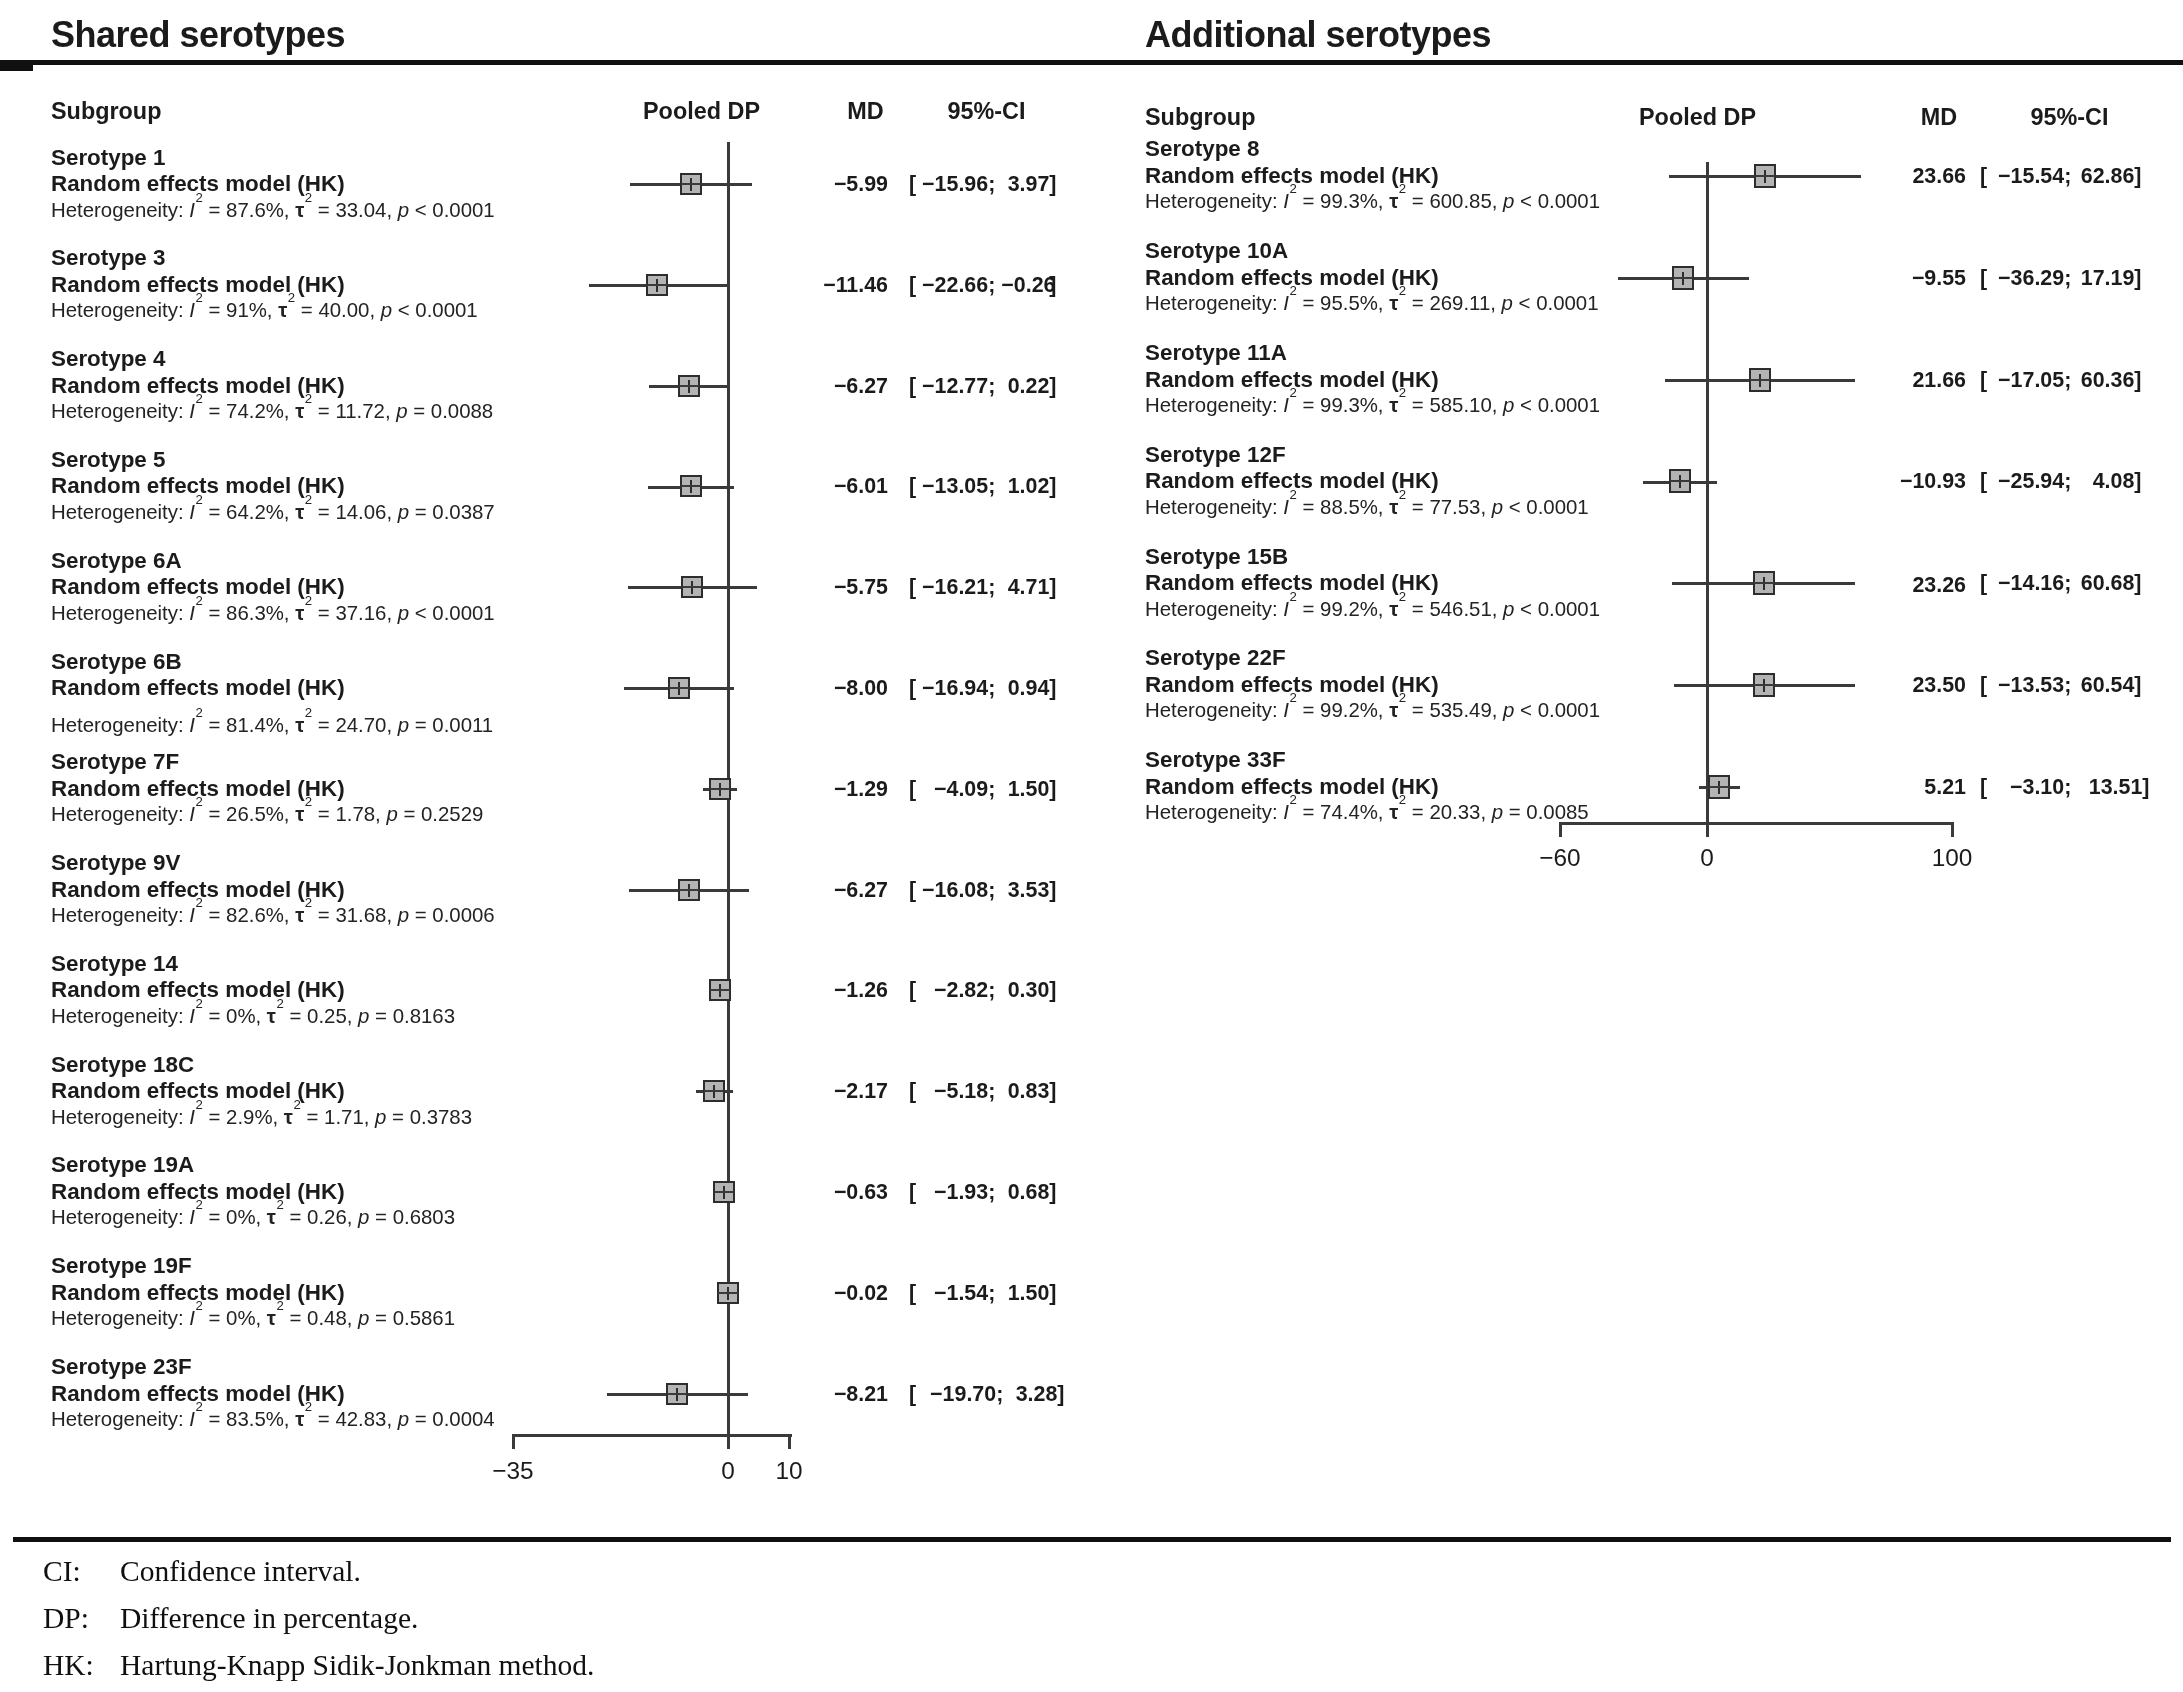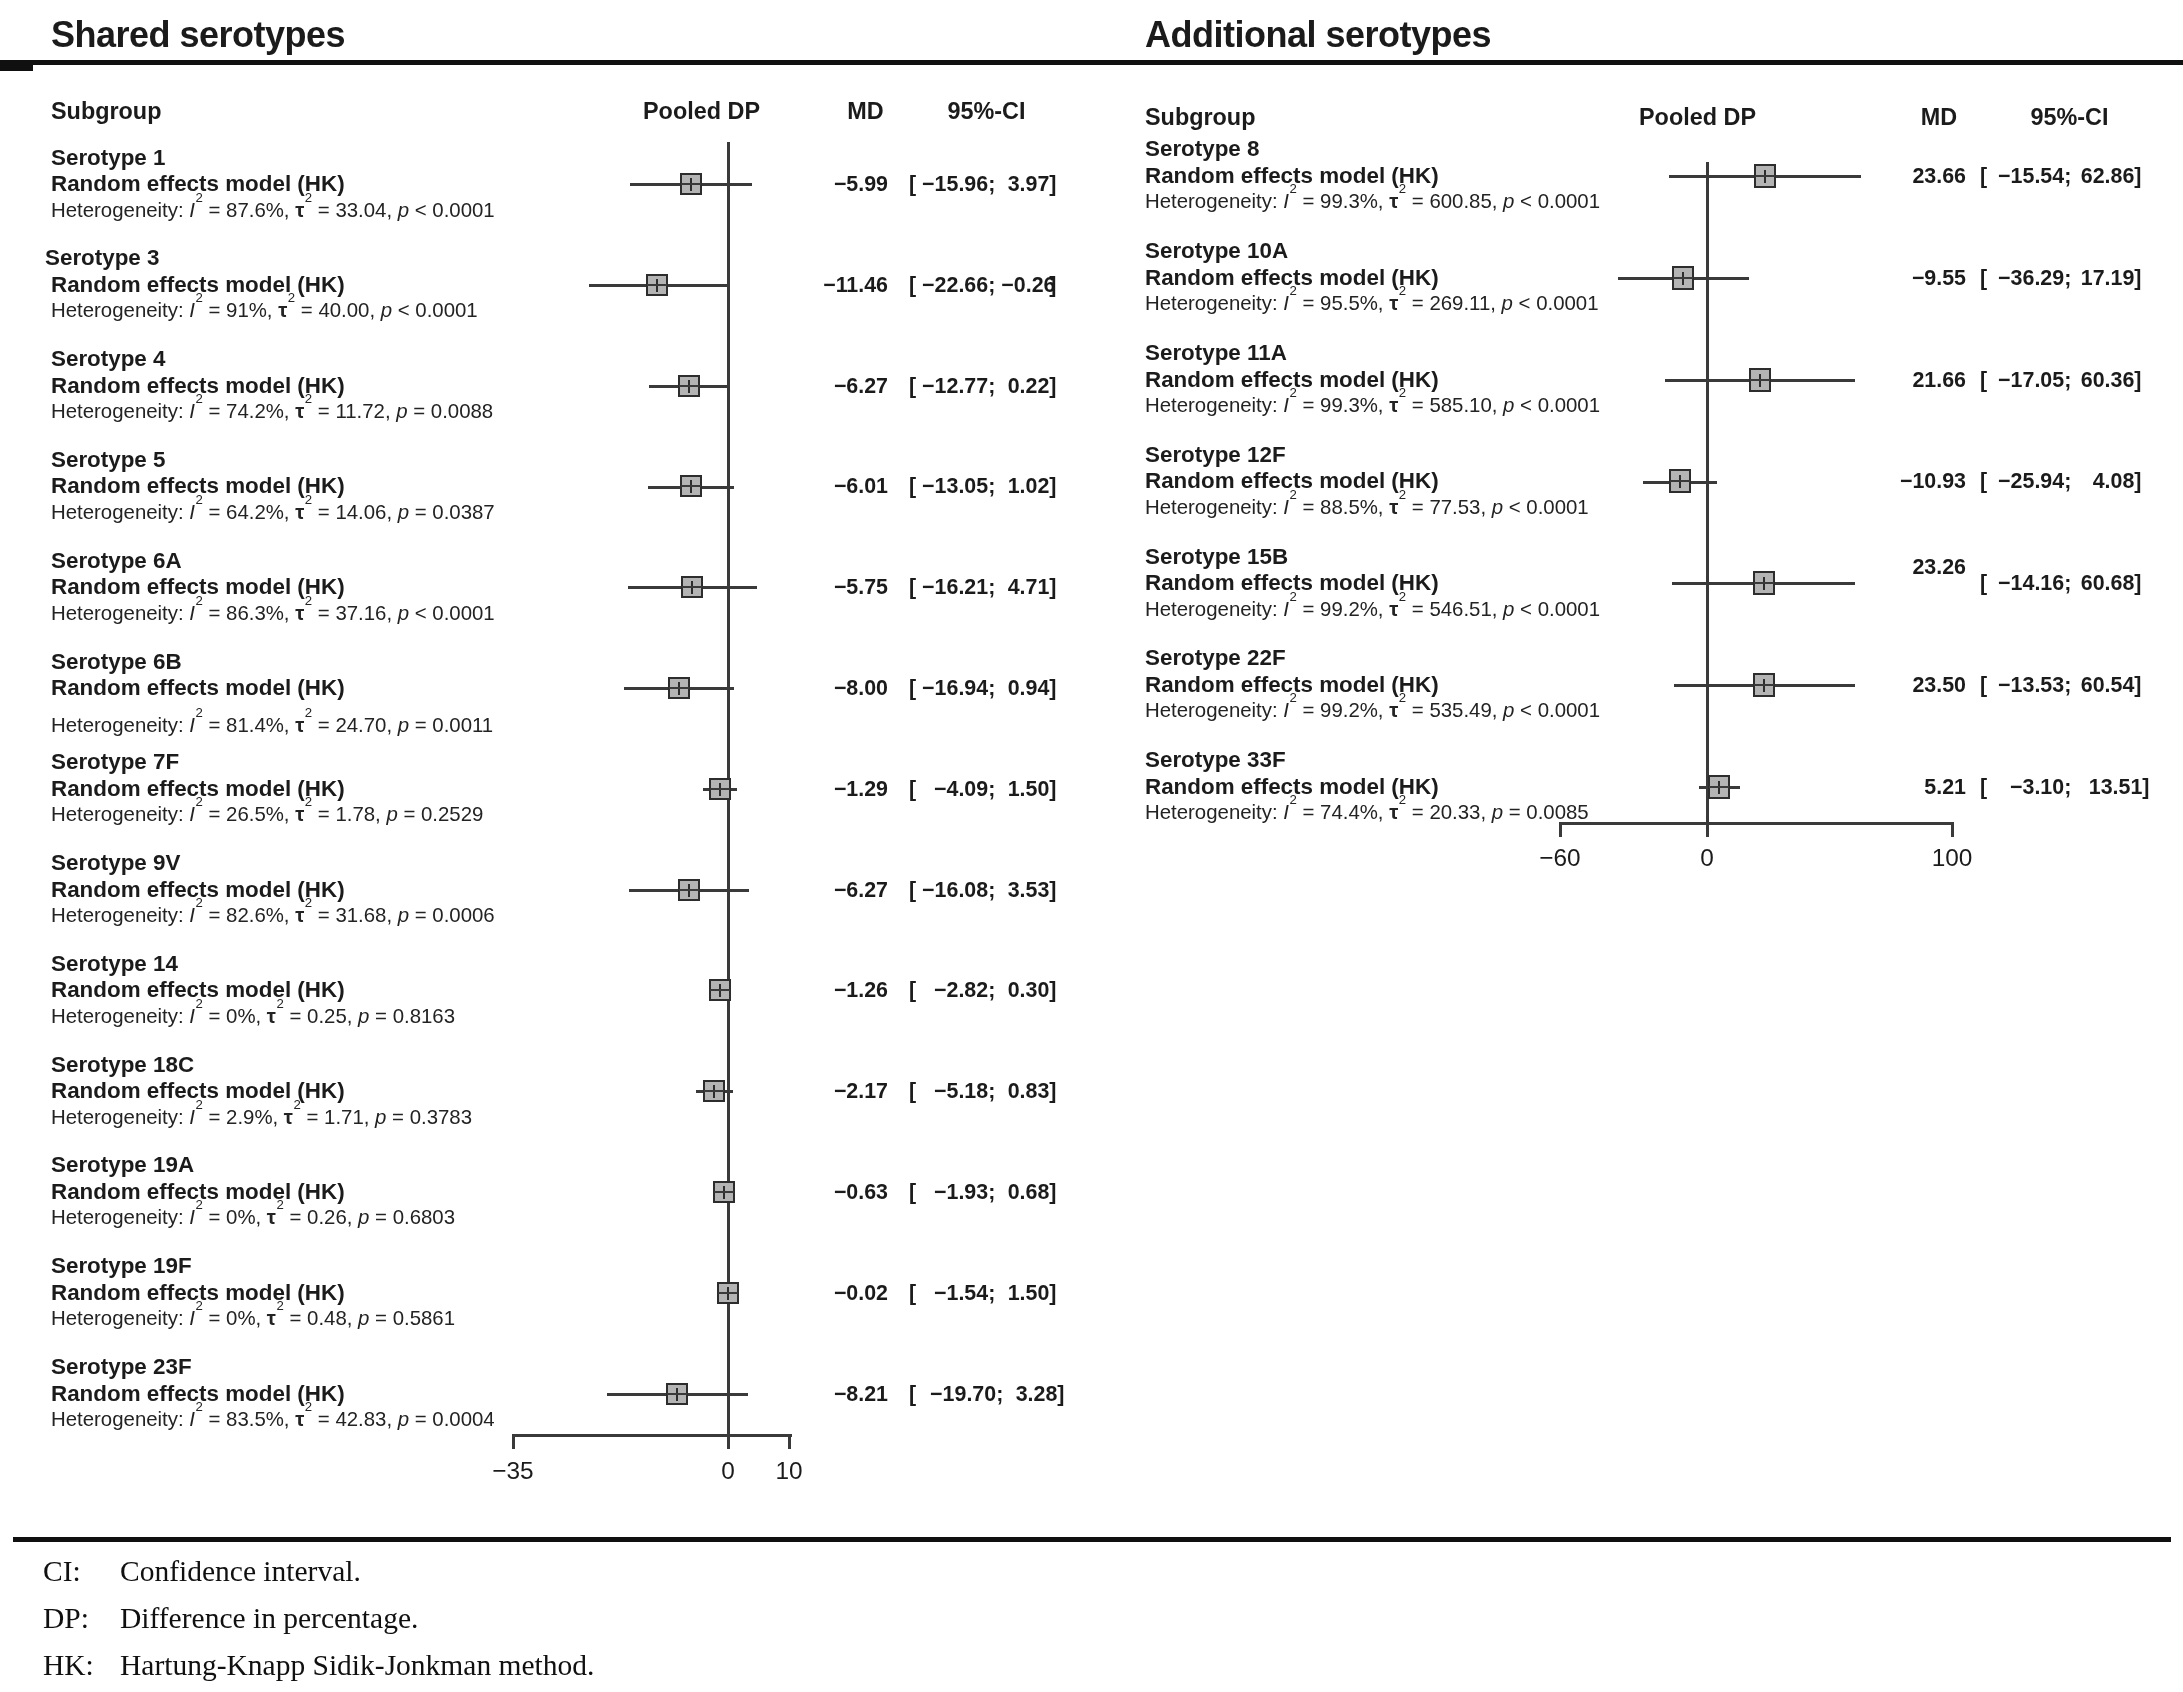--- a/index.html
+++ b/index.html
@@ -61,21 +61,21 @@
       <div class="cil" style="left: 630px; top: 183px; width: 122px;"></div>
       <div class="sq" style="left: 680px; top: 173px; width: 22.4px; height: 22.4px;"></div>
       <div class="abs md" style="left: 756px; top: 171px; width: 132px;">−5.99</div>
       <div class="abs ci" style="left: 909px; top: 171px;">
         <span>[</span>
         <span class="lo" style="width: 72px;">−15.96</span>
         <span class="sep">;</span>
         <span class="hi" style="width: 48px;">3.97</span>
         <span>]</span>
       </div>
-      <div class="abs name" style="left: 45px; top: 245px;">Serotype 3</div>
+      <div class="abs name" style="left: 51px; top: 245px;">Serotype 3</div>
       <div class="abs model" style="left: 51px; top: 272px;">Random effects model (HK)</div>
       <div class="abs het" style="left: 51px; top: 298px;"><span>Heterogeneity: </span><i>I</i><sup>2</sup><span> = 91%, </span><b>τ</b><sup>2</sup><span> = 40.00, </span><i>p</i><span> &lt; 0.0001</span></div>
       <div class="cil" style="left: 589px; top: 284px; width: 138px;"></div>
       <div class="sq" style="left: 646px; top: 274px; width: 22.4px; height: 22.4px;"></div>
       <div class="abs md" style="left: 756px; top: 272px; width: 132px;">−11.46</div>
       <div class="abs ci" style="left: 909px; top: 272px;">
         <span>[</span>
         <span class="lo" style="width: 72px;">−22.66</span>
         <span class="sep">;</span>
         <span class="hi" style="width: 48px;">−0.26</span>
@@ -282,21 +282,21 @@
         <span class="lo" style="width: 77px;">−25.94</span>
         <span class="sep">;</span>
         <span class="hi" style="width: 57px;">4.08</span>
         <span>]</span>
       </div>
       <div class="abs name" style="left: 1145px; top: 544px;">Serotype 15B</div>
       <div class="abs model" style="left: 1145px; top: 570px;">Random effects model (HK)</div>
       <div class="abs het" style="left: 1145px; top: 597px;"><span>Heterogeneity: </span><i>I</i><sup>2</sup><span> = 99.2%, </span><b>τ</b><sup>2</sup><span> = 546.51, </span><i>p</i><span> &lt; 0.0001</span></div>
       <div class="cil" style="left: 1672px; top: 582px; width: 183px;"></div>
       <div class="sq" style="left: 1753px; top: 571px; width: 22.4px; height: 24.4px;"></div>
-      <div class="abs md" style="left: 1834px; top: 554px; width: 132px;">23.26</div>
+      <div class="abs md" style="left: 1834px; top: 572px; width: 132px;">23.26</div>
       <div class="abs ci" style="left: 1980px; top: 570px;">
         <span>[</span>
         <span class="lo" style="width: 77px;">−14.16</span>
         <span class="sep">;</span>
         <span class="hi" style="width: 57px;">60.68</span>
         <span>]</span>
       </div>
       <div class="abs name" style="left: 1145px; top: 645px;">Serotype 22F</div>
       <div class="abs model" style="left: 1145px; top: 672px;">Random effects model (HK)</div>
       <div class="abs het" style="left: 1145px; top: 698px;"><span>Heterogeneity: </span><i>I</i><sup>2</sup><span> = 99.2%, </span><b>τ</b><sup>2</sup><span> = 535.49, </span><i>p</i><span> &lt; 0.0001</span></div>

